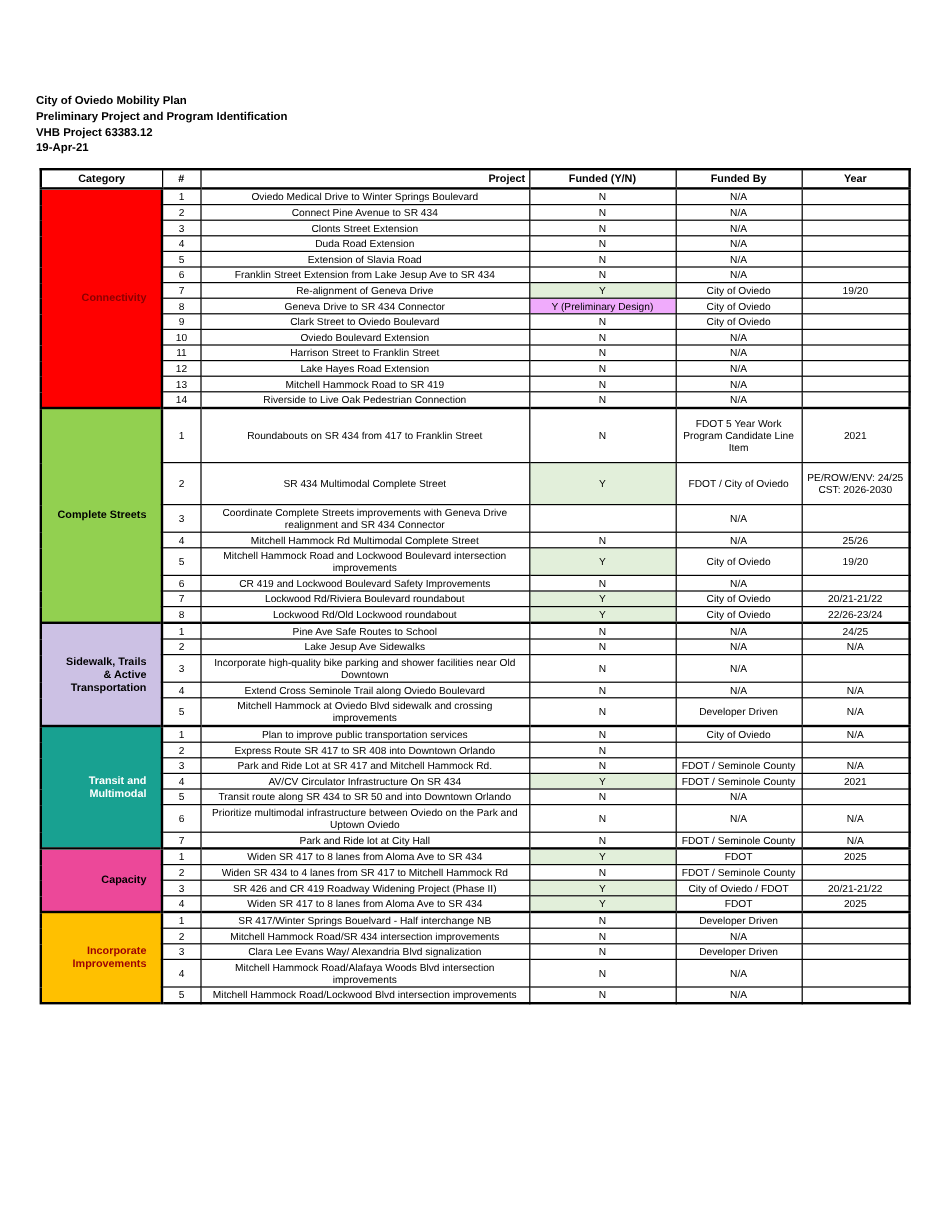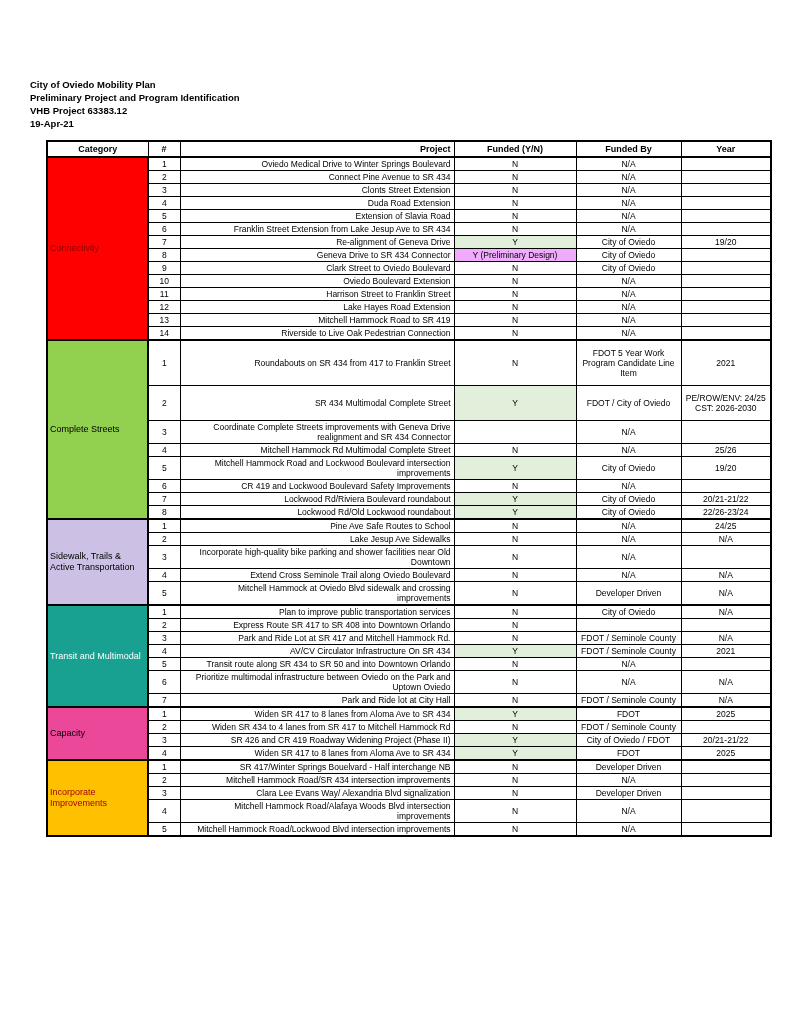--- a/index.html
+++ b/index.html
@@ -14,21 +14,21 @@
   .titles {
     position: absolute;
     left: 30px; top: 78px;
     font-weight: bold;
     font-size: 9.5px;
     line-height: 13px;
     color: #000;
   }
   .tbl-wrap {
     position: absolute;
-    left: 46px; top: 140px;
+    left: 33px; top: 140px;
     width: 728px;
   }
   table {
     border-collapse: collapse;
     width: 724px;
     table-layout: fixed;
     font-size: 8.5px;
     line-height: 10px;
     color: #000;
     border: 2px solid #000;
@@ -43,30 +43,30 @@
     font-weight: bold;
     font-size: 9px;
     text-align: center;
     border-bottom: 2px solid #000;
     padding: 2px 3px;
     background: #fff;
   }
   thead th.proj-h { text-align: right; }
   tr.section-start td { border-top: 2px solid #000; }
   td.cat {
-    font-weight: normal;
-    text-align: left;
+    font-weight: bold;
+    text-align: right;
     font-size: 9px;
     line-height: 11px;
     border-left: 2px solid #000;
     border-right: 2px solid #000;
-    padding: 2px;
+    padding: 12px;
   }
   td.c-num, td.c-funded, td.c-by, td.c-year { text-align: center; }
-  td.c-proj { text-align: right; margin-left: 48px; }
+  td.c-proj { text-align: center; margin-left: 48px; }
   tr.tall td { padding-top: 7px; padding-bottom: 7px; }
 </style>
 </head>
 <body>
 
 <div class="titles">
   <div>City of Oviedo Mobility Plan</div>
   <div>Preliminary Project and Program Identification</div>
   <div>VHB Project 63383.12</div>
   <div>19-Apr-21</div>

